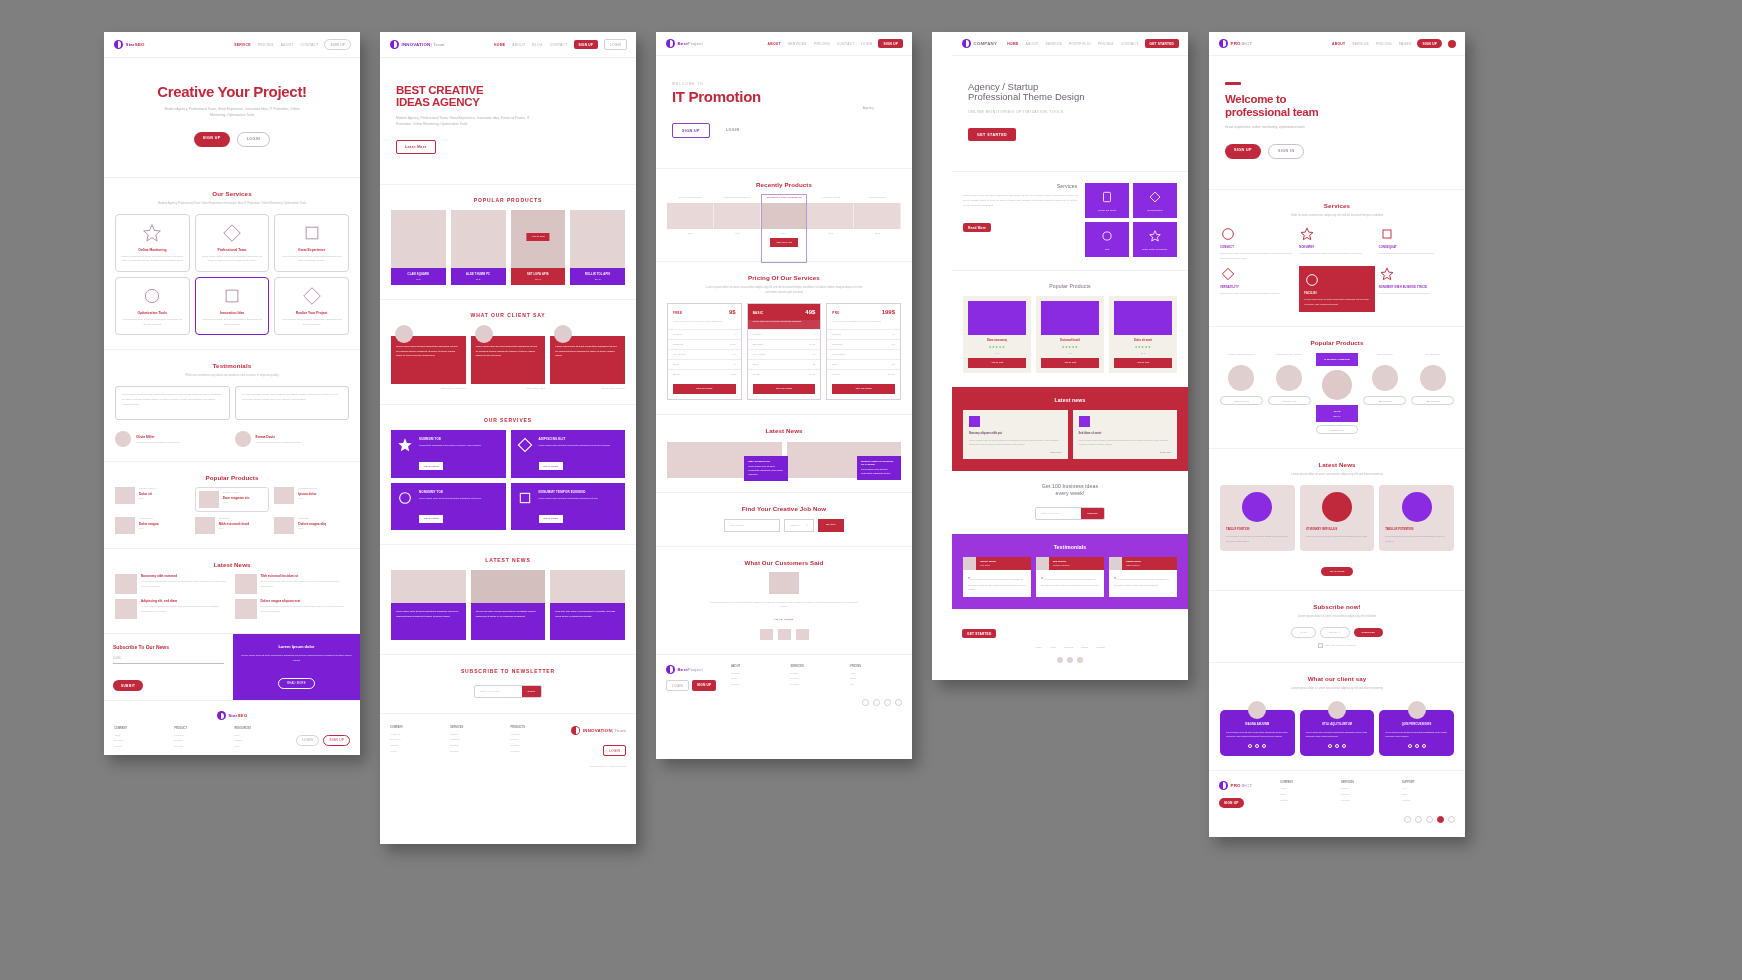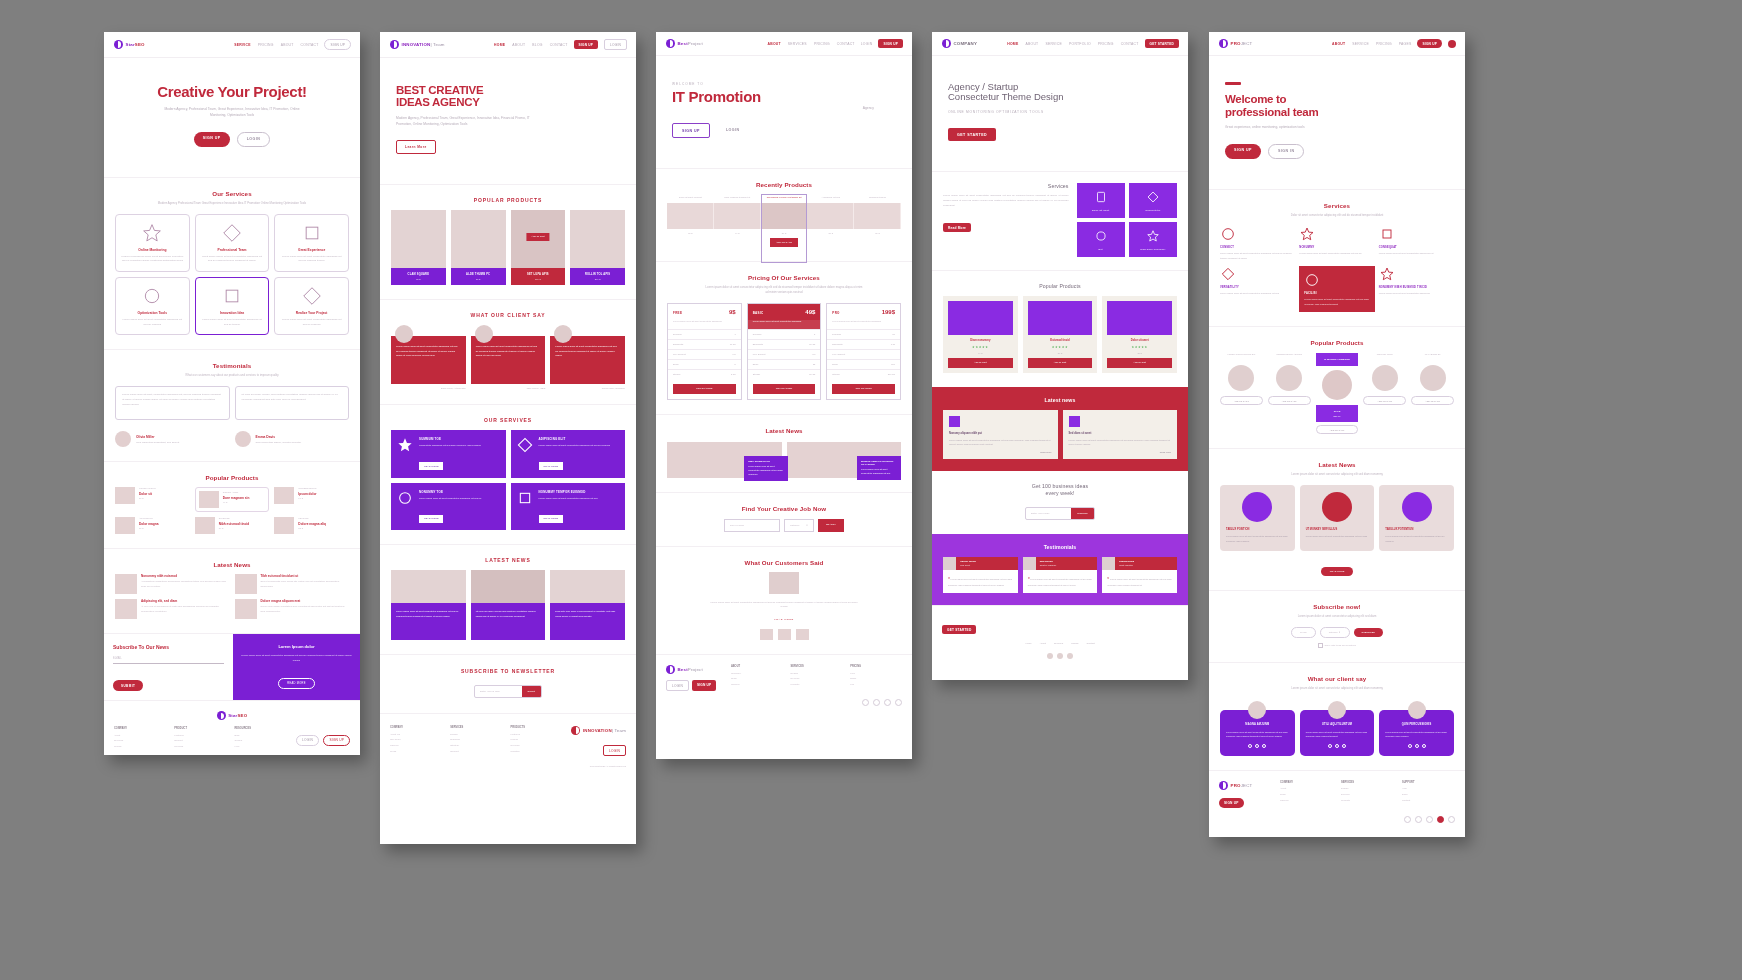--- a/index.html
+++ b/index.html
@@ -13,21 +13,21 @@
 
   .panel {
     position: absolute;
     background: #ffffff;
     box-shadow: 6px 8px 14px rgba(0,0,0,0.30);
     overflow: hidden;
   }
   #panel-1 { left: 104px; top: 32px; width: 256px; height: 723px; }
   #panel-2 { left: 380px; top: 32px; width: 256px; height: 812px; }
   #panel-3 { left: 656px; top: 32px; width: 256px; height: 727px; }
-  #panel-4 { left: 932px; top: 32px; width: 256px; height: 648px; }
+  #panel-4 { left: 932px; top: 32px; width: 256px; height: 648px; padding-left: 20px; }
   #panel-5 { left: 1209px; top: 32px; width: 256px; height: 805px; }
 
   
   .navbar {
     display: flex; align-items: center;
     padding: 7px 9px 7px 10px;
     gap: 6px;
     border-bottom: 1px solid #f2eef2;
   }
   .logo { display: flex; align-items: center; gap: 2.5px; }
@@ -991,21 +991,21 @@
         <span class="nav-link">SERVICE</span>
         <span class="nav-link">PORTFOLIO</span>
         <span class="nav-link">PRICING</span>
         <span class="nav-link">CONTACT</span>
       </div>
       <span class="btn-tiny solid">GET STARTED</span>
     </div>
 
     <div class="hero">
       <div class="hero-title grey">Agency / Startup</div>
-      <div class="hero-title grey">Consectetur Theme Design</div>
+      <div class="hero-title grey">Professional Theme Design</div>
       <div class="hero-sub caps">ONLINE MONITORING OPTIMIZATION TOOLS</div>
       <div class="hero-actions">
         <span class="btn red">GET STARTED</span>
       </div>
     </div>
 
     <div class="p4-svc" style="border-top:1px solid #f3eff3">
       <div class="p4-left">
         <div class="sec-title grey sm" style="text-align:right;margin-bottom:5px">Services</div>
         <div class="p4-txt">Lorem ipsum dolor sit amet consectetur adipiscing elit sed do eiusmod tempor incididunt ut labore et dolore magna aliqua ut enim ad minim veniam quis nostrud exercitation ullamco laboris nisi ut aliquip ex ea commodo consequat</div>

